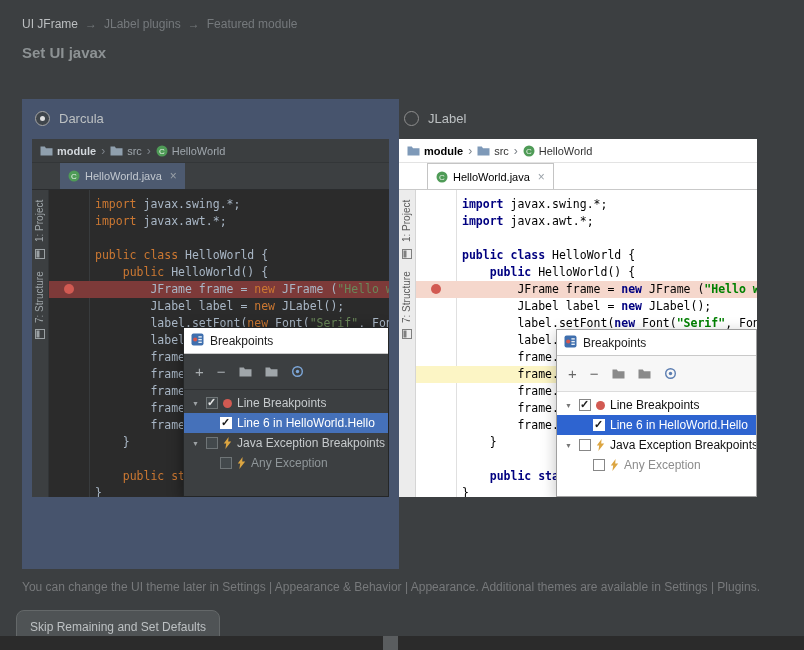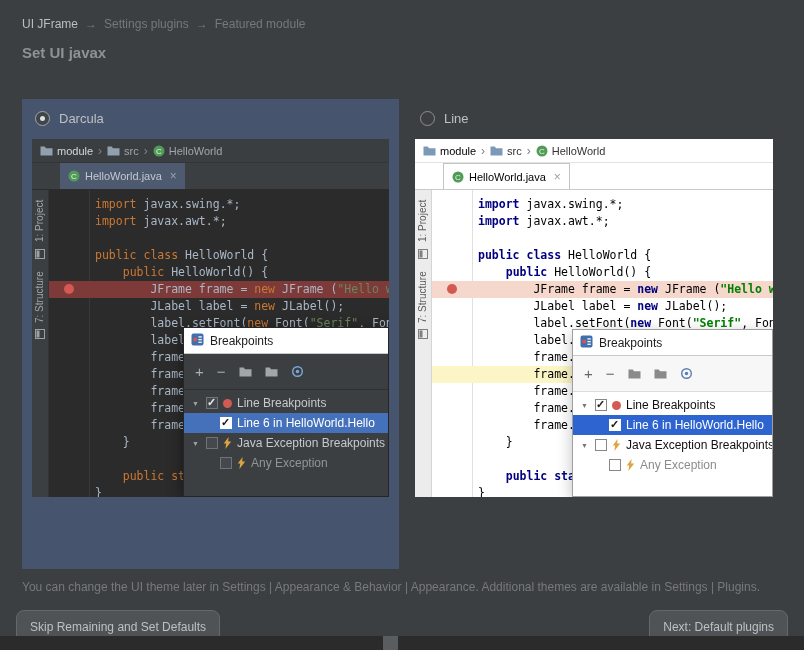--- a/index.html
+++ b/index.html
@@ -5,42 +5,42 @@
   html,body{margin:0;padding:0;background:#3c3f41;}
   .wizard{position:relative;width:804px;height:650px;background:#3c3f41;font-family:"Liberation Sans",sans-serif;overflow:hidden;}
 
   
   .breadcrumb{position:absolute;left:22px;top:17px;font-size:12px;color:#75797c;display:flex;gap:7px;align-items:center;}
   .crumb.active{color:#bcbfc1;}
 
   .page-title{position:absolute;left:22px;top:44px;font-size:15px;font-weight:bold;color:#8d9294;margin:0;}
 
   
-  .themes{position:absolute;left:22px;top:99px;display:flex;gap:16px;}
+  .themes{position:absolute;left:22px;top:99px;display:flex;}
   .panel{position:relative;}
   .panel.darcula-panel{width:377px;height:470px;background:#47546d;}
   .panel.light-panel{width:358px;height:470px;}
   .radio-row{position:absolute;display:flex;align-items:center;gap:9px;font-size:13px;color:#bcc0c2;}
   .darcula-panel .radio-row{left:13px;top:12px;}
   .light-panel .radio-row{left:5px;top:12px;}
   .radio{width:15px;height:15px;border-radius:50%;box-sizing:border-box;position:relative;flex:0 0 auto;}
   .radio.sel{border:1px solid #a6a6a6;background:#3f454b;}
   .radio.sel::after{content:"";position:absolute;left:4px;top:4px;width:5px;height:5px;border-radius:50%;background:#e0e0e0;}
   .radio.unsel{border:1px solid #8f8f8f;}
   .preview-slot{position:absolute;}
   .darcula-panel .preview-slot{left:10px;top:40px;width:357px;height:358px;}
   .light-panel .preview-slot{left:0;top:40px;width:358px;height:358px;}
   .preview{width:100%;height:100%;position:relative;overflow:hidden;font-size:11px;}
 
   
   .p-crumbs{height:24px;box-sizing:border-box;display:flex;align-items:center;gap:3px;padding-left:8px;}
   .preview.darcula .p-crumbs{background:#3b3e40;color:#9fa6ac;border-bottom:1px solid #333638;}
   .preview.light .p-crumbs{background:#ffffff;color:#333;border-bottom:1px solid #e3e3e3;}
   .p-crumb{display:flex;align-items:center;gap:4px;}
-  .p-crumb.b .crumb-txt{font-weight:normal;}
+  .p-crumb.b .crumb-txt{font-weight:bold;}
   .preview.darcula .p-crumb.b{color:#d2d7dc;}
   .preview.light .p-crumb.b{color:#000;}
   .p-sep{color:#7c8288;margin:0 2px;font-size:12px;}
   .p-ic{display:inline-flex;align-items:center;}
 
   
   .p-tabs{height:27px;box-sizing:border-box;padding-left:28px;display:flex;align-items:flex-end;}
   .preview.darcula .p-tabs{background:#3c3f41;border-bottom:1px solid #2a2c2e;}
   .preview.light .p-tabs{background:#ffffff;border-bottom:1px solid #c9c9c9;}
   .p-tab{height:26px;box-sizing:border-box;display:flex;align-items:center;gap:5px;padding:0 8px;}
@@ -126,21 +126,21 @@
   .frag{position:absolute;left:492px;top:0;font-family:"DejaVu Sans Mono",monospace;font-size:12px;line-height:14px;color:#a9b7c6;margin-top:28px;}
 </style>
 </head>
 <body>
 
 <div class="wizard">
 
   <div class="breadcrumb">
     <span class="crumb active">UI JFrame</span>
     <span class="sep">→</span>
-    <span class="crumb">Settings plugins</span>
+    <span class="crumb">JLabel plugins</span>
     <span class="sep">→</span>
     <span class="crumb">Featured module</span>
   </div>
 
   <h1 class="page-title">Set UI javax</h1>
 
   <div class="themes">
     <div class="panel darcula-panel">
       <div class="radio-row">
         <span class="radio sel"></span>
@@ -293,21 +293,21 @@
                   <span class="row-label">Any Exception</span>
                 </div>
               </div>
             </div>
           </div>
         </div>
     </div>
     <div class="panel light-panel">
       <div class="radio-row">
         <span class="radio unsel"></span>
-        <span class="radio-label">Line</span>
+        <span class="radio-label">JLabel</span>
       </div>
       <div class="preview-slot">
           <div class="preview light">
             <div class="p-crumbs">
               <span class="p-crumb b">
                 <span class="p-ic">
                   <svg width="13" height="11" viewBox="0 0 13 11">
                     <path d="M0.5 10.5 L0.5 1.5 L4.8 1.5 L6 3.3 L12.5 3.3 L12.5 10.5 Z" fill="#7e99b8"></path>
                   </svg>
                 </span>
@@ -451,20 +451,19 @@
               </div>
             </div>
           </div>
         </div>
     </div>
   </div>
 
   <div class="footer-note">You can change the UI theme later in Settings | Appearance &amp; Behavior | Appearance. Additional themes are available in Settings | Plugins.</div>
 
   <button class="btn" id="skip-btn">Skip Remaining and Set Defaults</button>
-  <button class="btn" id="next-btn">Next: Default plugins</button>
 
   <div class="bottom-strip">
     <span class="scroll-nub"></span>
     <span class="frag">ing</span>
   </div>
 
 </div>
 
 </body></html>

